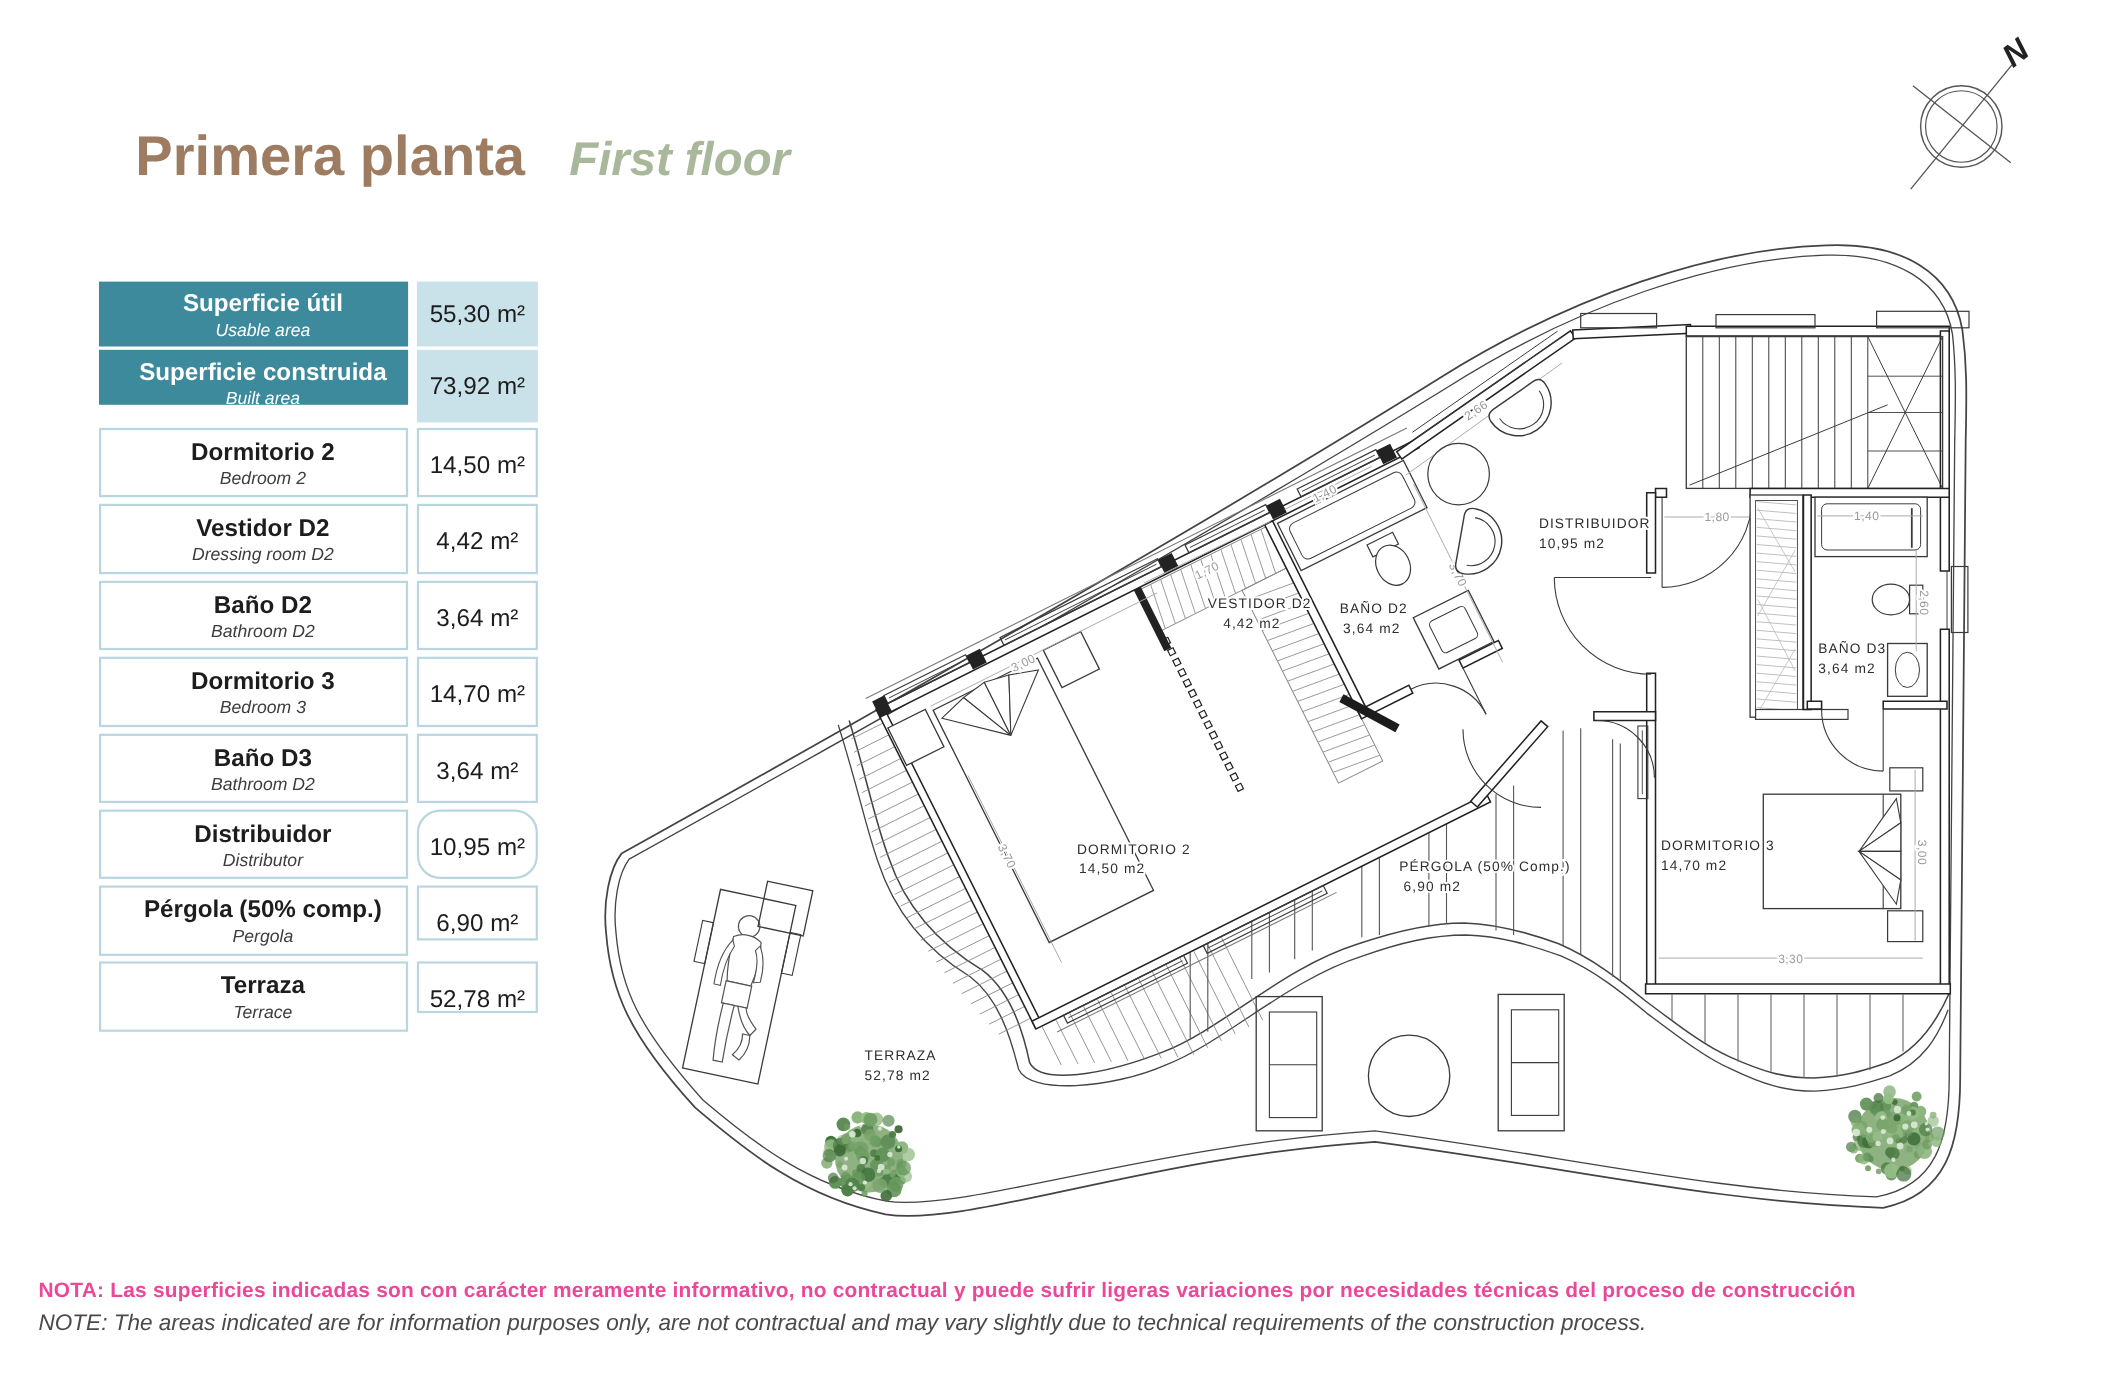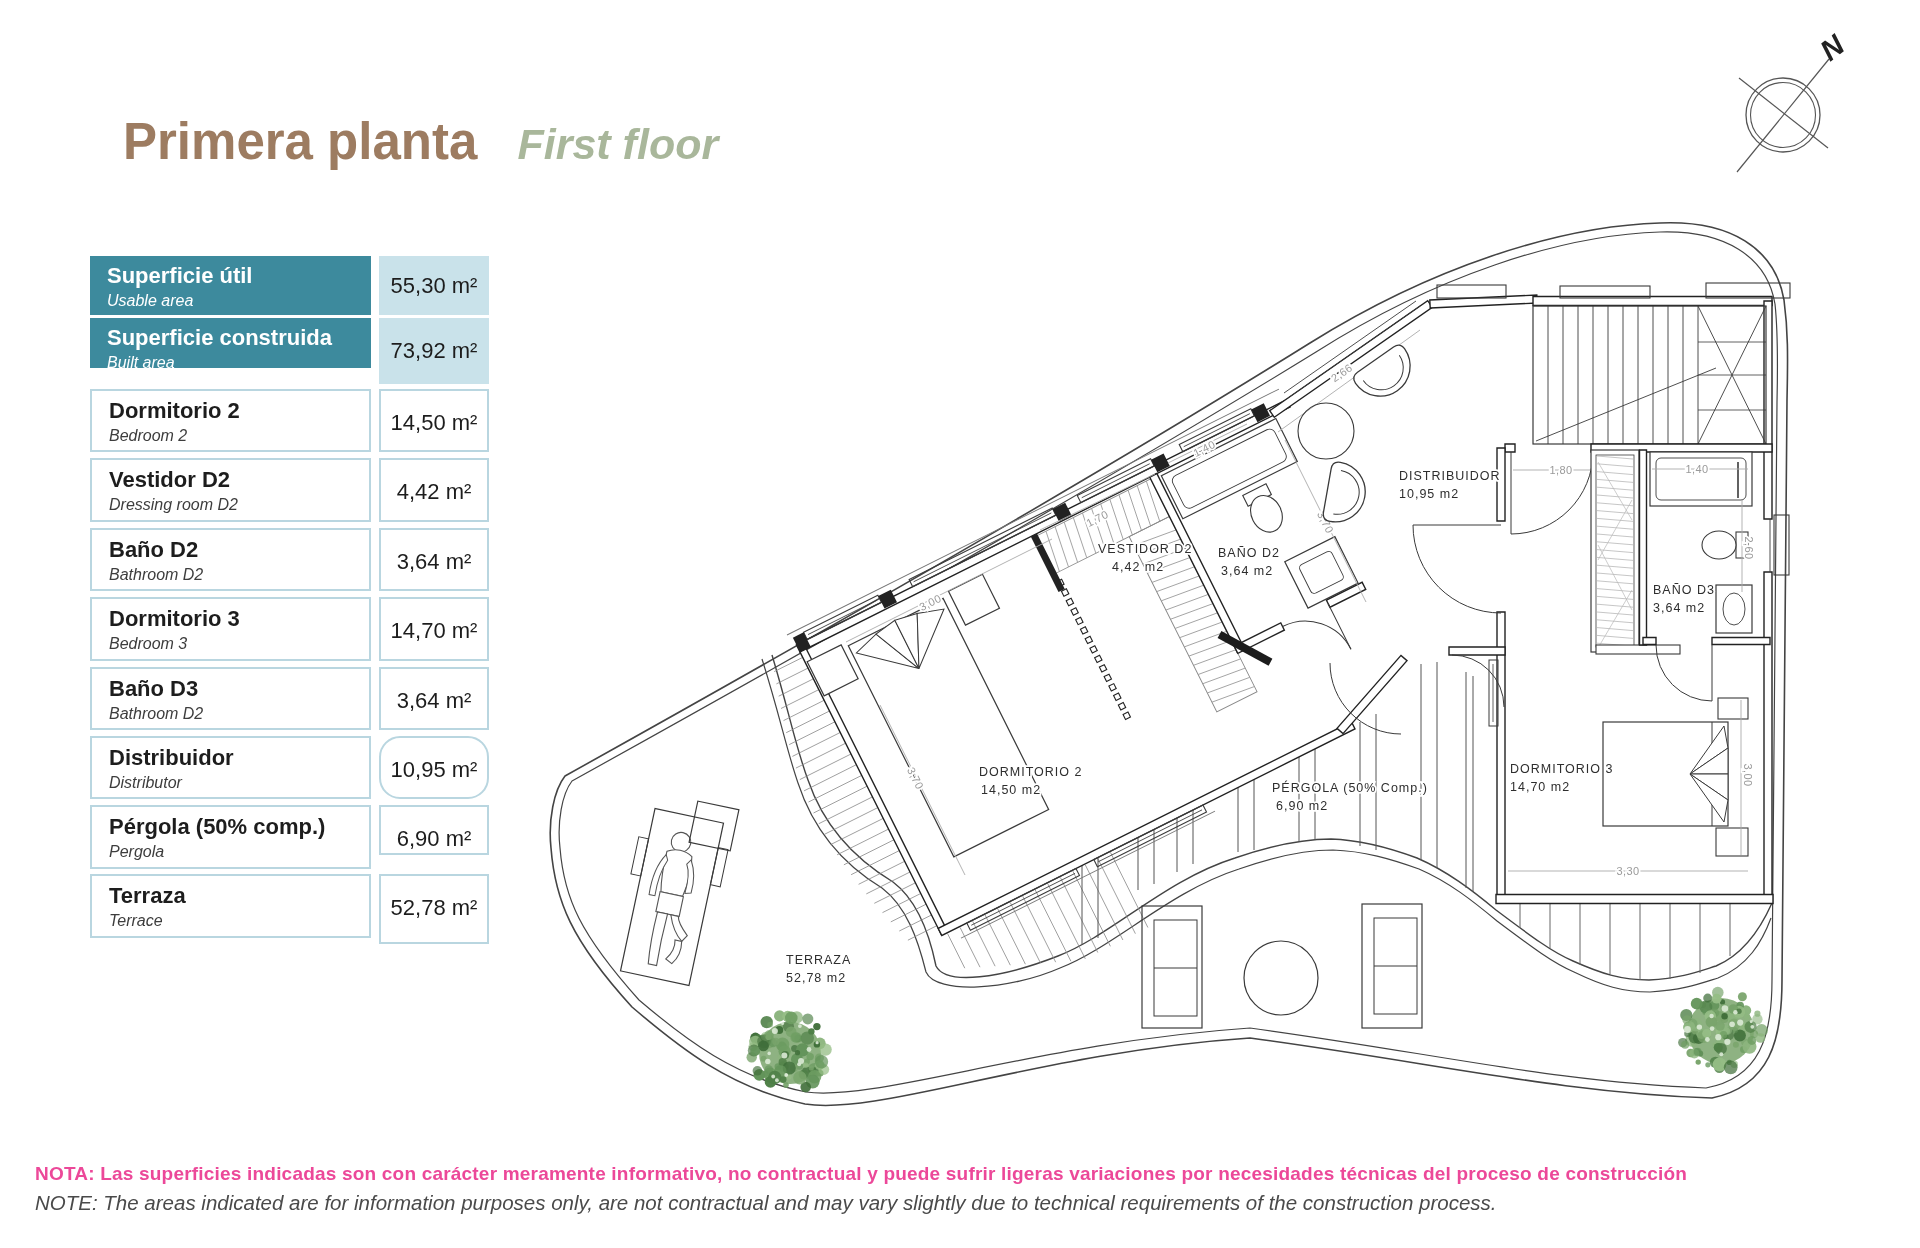--- a/index.html
+++ b/index.html
@@ -1,18 +1,18 @@
 <!DOCTYPE html>
 <html><head><meta charset="utf-8">
 <style>
 html,body{margin:0;padding:0;background:#fff;width:1920px;height:1248px;overflow:hidden;}
 body{font-family:"Liberation Sans",sans-serif;position:relative;}
 .title{position:absolute;left:92px;top:112px;font-size:51px;font-weight:600;color:#9d7c61;letter-spacing:0px;margin-left:31px;}
 .title .en{color:#a9b79b;font-style:italic;font-weight:600;margin-left:26px;font-size:43px;}
-.cell-l{position:absolute;left:90px;width:281px;box-sizing:border-box;padding:7px 0 0 17px;}
+.cell-l{position:absolute;left:90px;width:281px;box-sizing:border-box;padding:7px 0 0 17px;text-align:center;}
 .cell-v{position:absolute;left:379px;width:110px;box-sizing:border-box;text-align:center;font-size:22px;color:#1d1d1d;}
 .teal{background:#3d8a9d;color:#fff;}
 .teal-v{background:#c9e2ea;color:#1d1d1d;}
 .plain{background:#fff;border:2px solid #b9d6e0;}
 .plain-v{background:#fff;border:2px solid #b9d6e0;}
 .t1{font-size:22px;font-weight:bold;line-height:26px;}
 .t2{font-size:16px;font-style:italic;line-height:24px;}
 .plain .t1{color:#1d1d1d;}
 .plain .t2{color:#3d3d3d;}
 .note1{position:absolute;left:35px;top:1163px;font-size:19px;font-weight:bold;color:#ec4899;letter-spacing:0.2px;}
@@ -74,21 +74,21 @@
 <div class="cell-l plain" style="top:805px;height:64px;">
     <div class="t1">Pérgola (50% comp.)</div>
     <div class="t2">Pergola</div>
   </div>
 <div class="cell-v plain-v" style="top:805px;height:50px;line-height:64px;">6,90 m²</div>
 
 <div class="cell-l plain" style="top:874px;height:64px;">
     <div class="t1">Terraza</div>
     <div class="t2">Terrace</div>
   </div>
-<div class="cell-v plain-v" style="top:874px;height:70px;line-height:64px;">52,78 m²</div>
+<div class="cell-v plain-v" style="top:874px;height:47px;line-height:64px;">52,78 m²</div>
 
 <svg width="1920" height="1248" viewBox="0 0 1920 1248" style="position:absolute;left:0;top:0;" shape-rendering="geometricPrecision">
 
 <path d="M 565,776 C 554,790 548,820 551,848 C 555,900 571,940 632,1007 C 680,1048 730,1088 805,1104 C 880,1116 1040,1052 1250,1038 C 1430,1062 1560,1093 1712,1098 C 1770,1086 1782,1040 1782,980 L 1787,400 C 1788,355 1788,330 1784,300 C 1775,248 1730,220 1660,223 C 1558,226 1430,268 1310,343 C 1100,474 800,645 565,776 Z" fill="none" stroke="#444" stroke-width="1.6"></path>
 
 <path d="M 572,781 C 562,794 557,822 560,848 C 564,898 580,934 639,1000 C 686,1040 736,1078 806,1092 C 876,1102 1042,1042 1250,1028 C 1428,1052 1558,1083 1706,1088 C 1760,1078 1772,1036 1772,980 L 1777,402 C 1778,357 1778,332 1775,304 C 1767,256 1724,230 1660,232 C 1560,235 1434,277 1316,352 C 1108,480 808,650 572,781 Z" fill="none" stroke="#444" stroke-width="1.2"></path>
 
 <path d="M 772,655 C 790,715 795,745 808,780 C 825,830 860,862 893,882 C 917,900 929,932 936,966 C 946,986 1002,978 1058,956 C 1112,935 1165,880 1235,858 C 1270,846 1300,839 1331,839 C 1362,840 1390,848 1417,858 C 1447,871 1472,890 1496,910 C 1532,937 1552,952 1573,961 C 1602,974 1622,980 1649,980 C 1682,978 1697,972 1716,966 C 1742,955 1760,930 1772,903" fill="none" stroke="#444" stroke-width="1.4"></path>
 <path d="M 762,659 C 780,716 786,748 798,783 C 815,835 849,868 882,888 C 907,907 918,940 926,972 C 936,995 1010,990 1060,968 C 1114,947 1170,891 1239,869 C 1273,857 1302,850 1333,850 C 1364,851 1391,859 1419,869 C 1449,882 1473,901 1497,921 C 1533,948 1553,963 1574,972 C 1603,986 1623,992 1650,992 C 1683,990 1699,984 1718,978 C 1748,966 1762,942 1771,918" fill="none" stroke="#444" stroke-width="1.2"></path>
 

